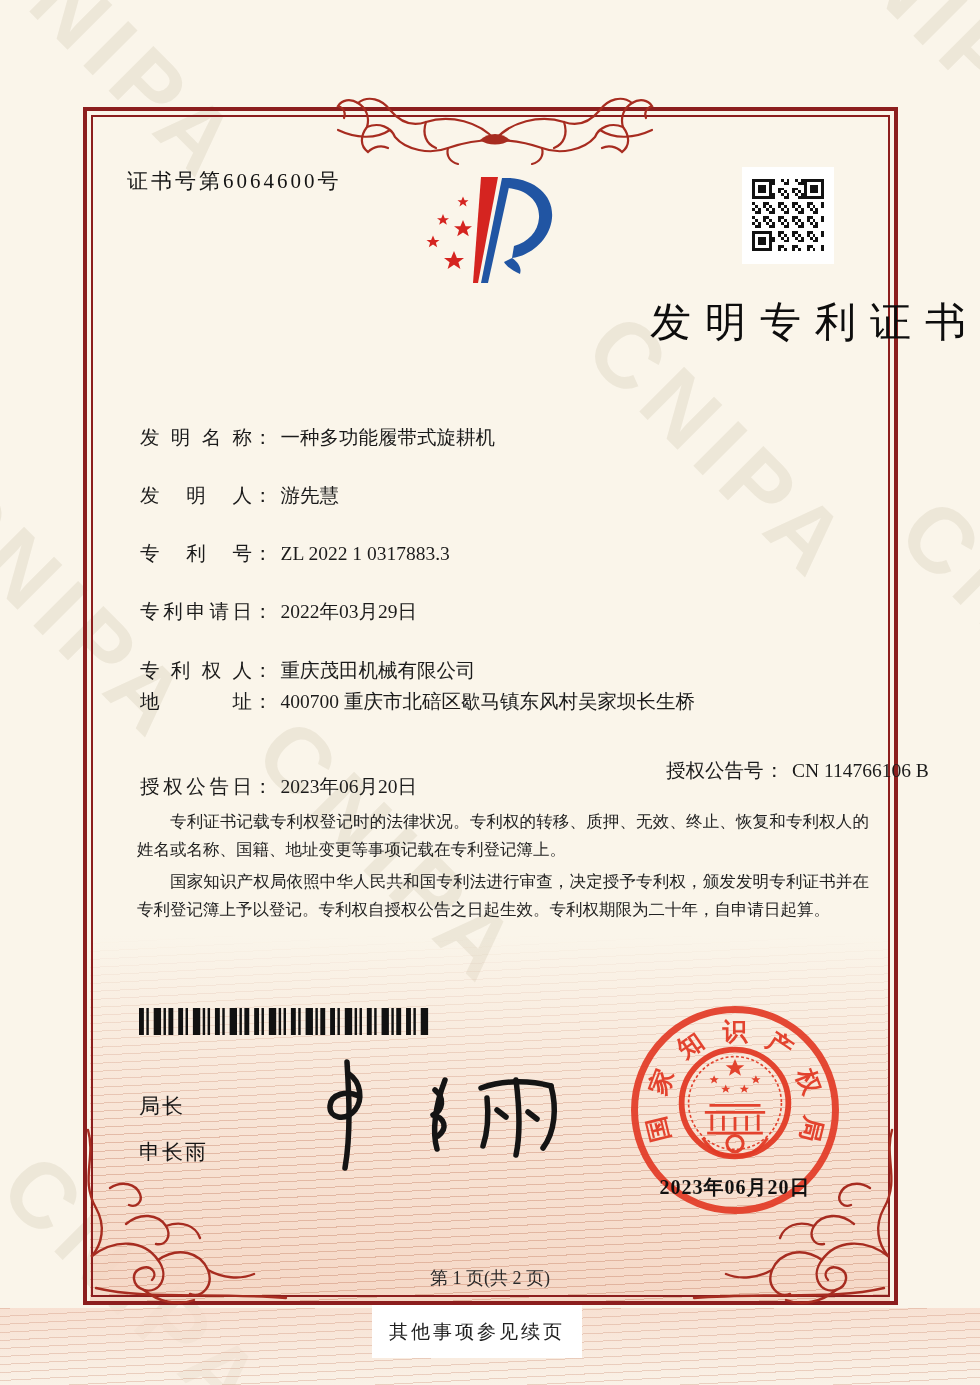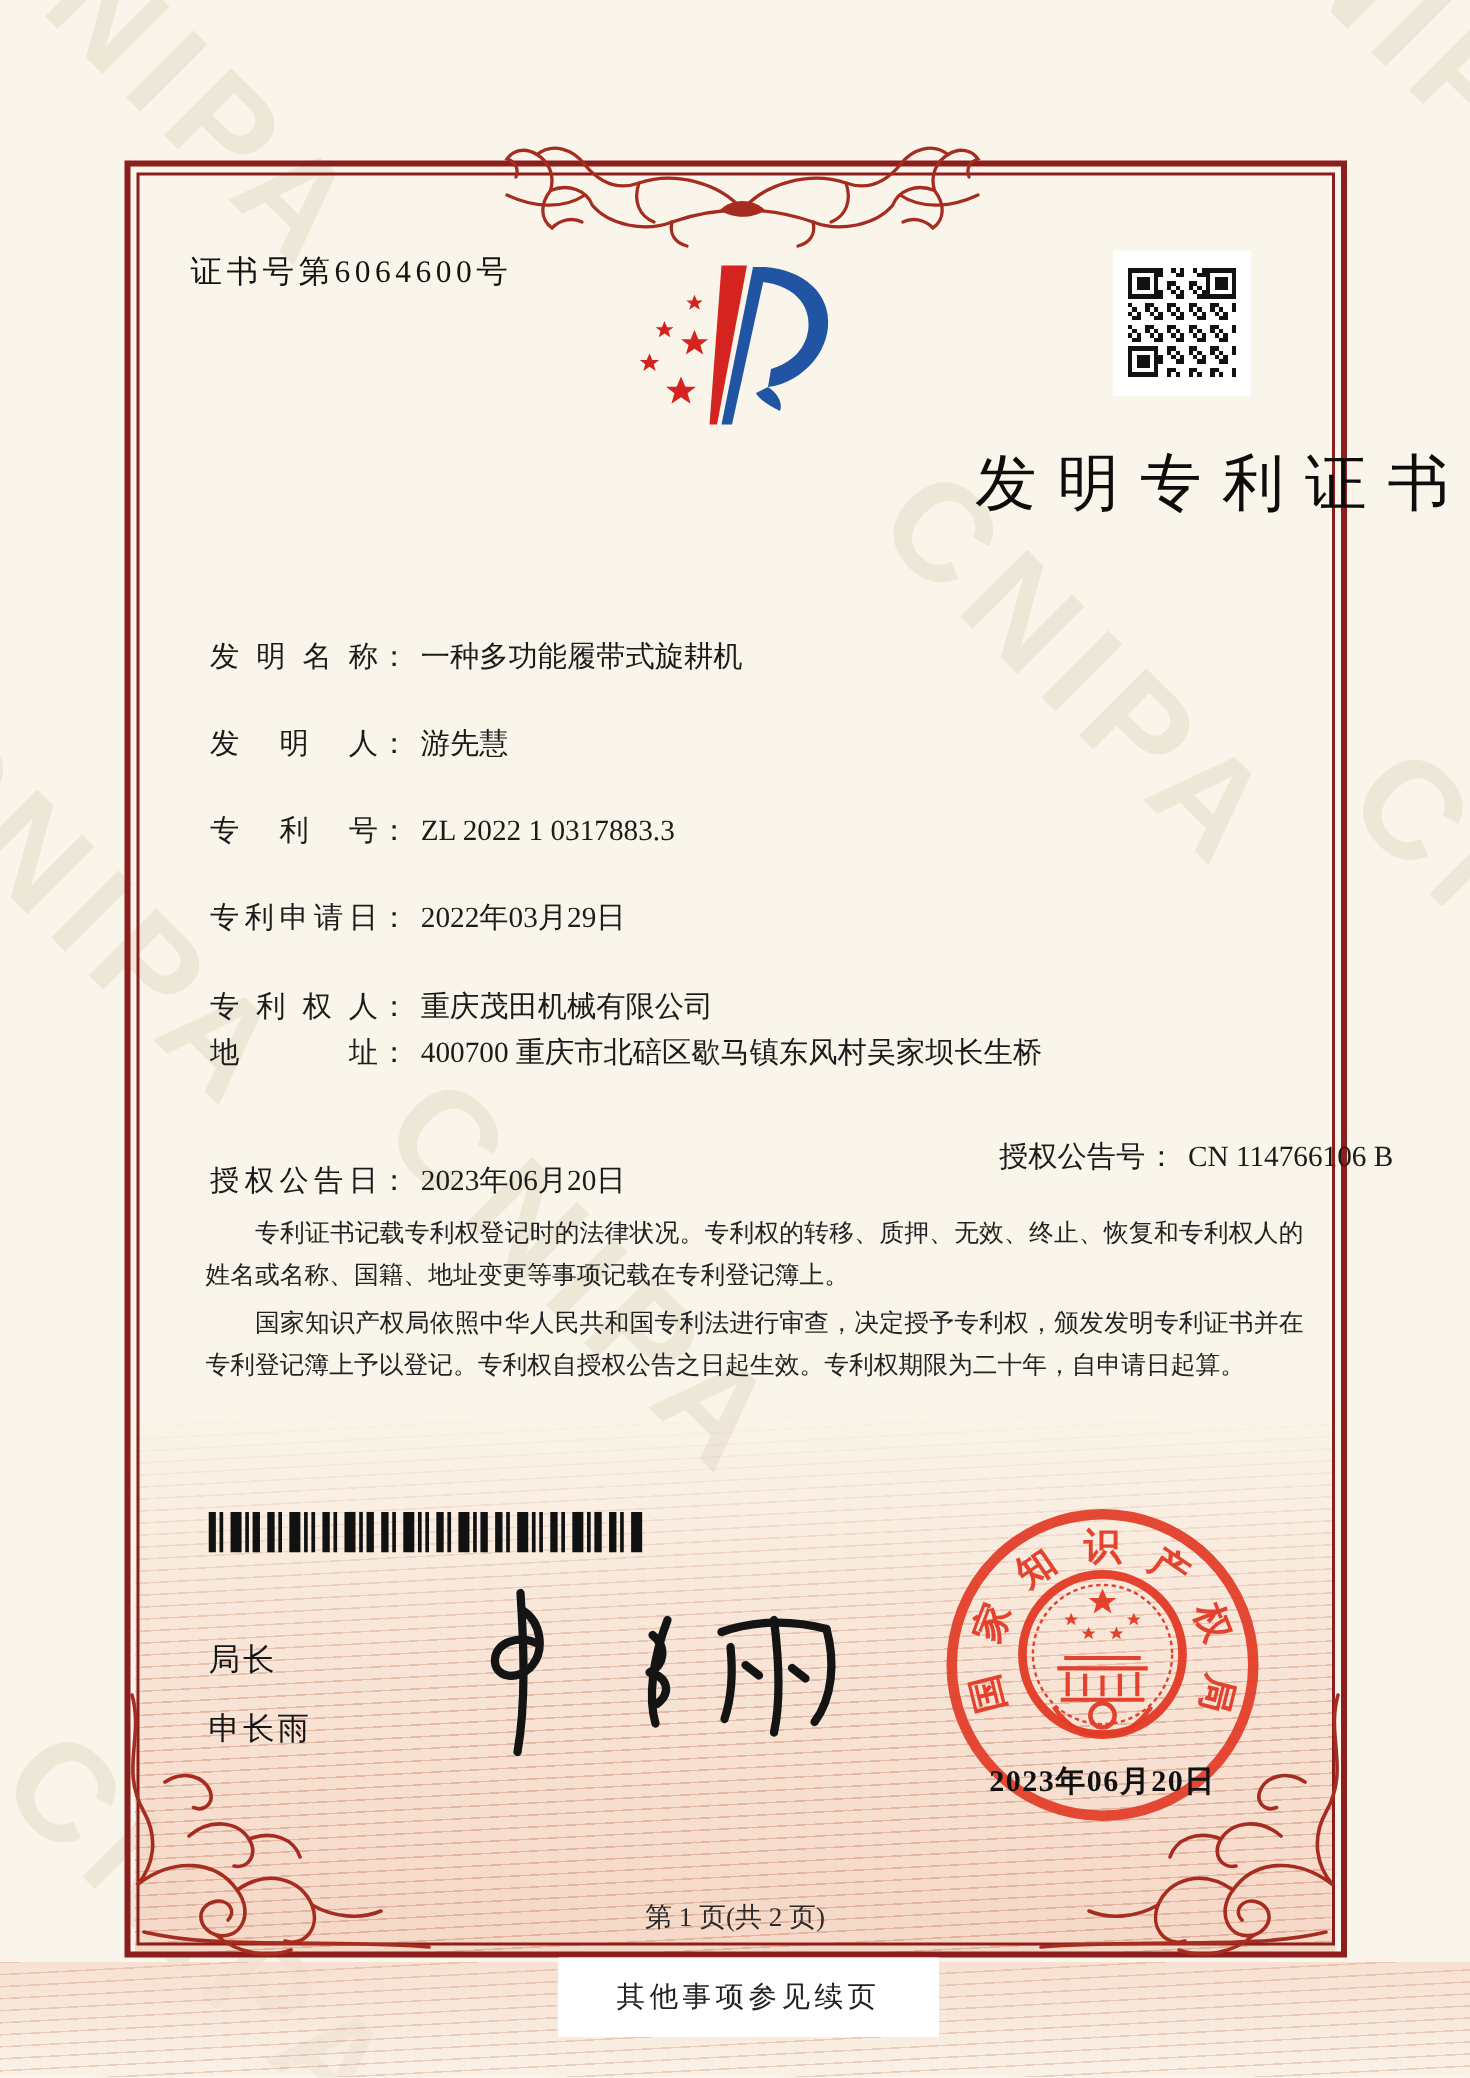--- a/index.html
+++ b/index.html
@@ -51,21 +51,21 @@
   .seal{position:absolute;left:631px;top:1006px;width:208px;height:208px;}
   .seal-ring{position:absolute;inset:0;border:7px solid rgba(226,58,37,0.92);border-radius:50%;}
   .seal-emblem{position:absolute;left:46px;top:34px;width:116px;height:126px;}
   .seal-text span{position:absolute;left:50%;top:50%;font-size:25px;font-weight:bold;
                   color:rgba(226,58,37,0.95);
                   transform:translate(-50%,-50%) rotate(var(--a)) translateY(-79px);}
   .seal-date{position:absolute;left:0;right:0;top:168px;text-align:center;font-size:20px;
              font-weight:bold;color:#111;letter-spacing:1px;}
   
   .page-info{position:absolute;left:0;right:0;top:1266px;text-align:center;font-size:18px;color:#2a2a2a;}
-  .note-box{position:absolute;left:372px;top:1305px;width:254px;height:53px;background:#ffffff;
+  .note-box{position:absolute;left:372px;top:1305px;width:210px;height:53px;background:#ffffff;
             text-align:center;line-height:53px;font-size:19px;letter-spacing:3px;color:#222;}
 </style>
 </head>
 <body>
 
 <div class="page">
 
   <span class="wm" style="left:-55px;top:-5px">CNIPA</span>
   <span class="wm" style="left:775px;top:-35px">CNIPA</span>
   <span class="wm" style="left:555px;top:395px">CNIPA</span>

